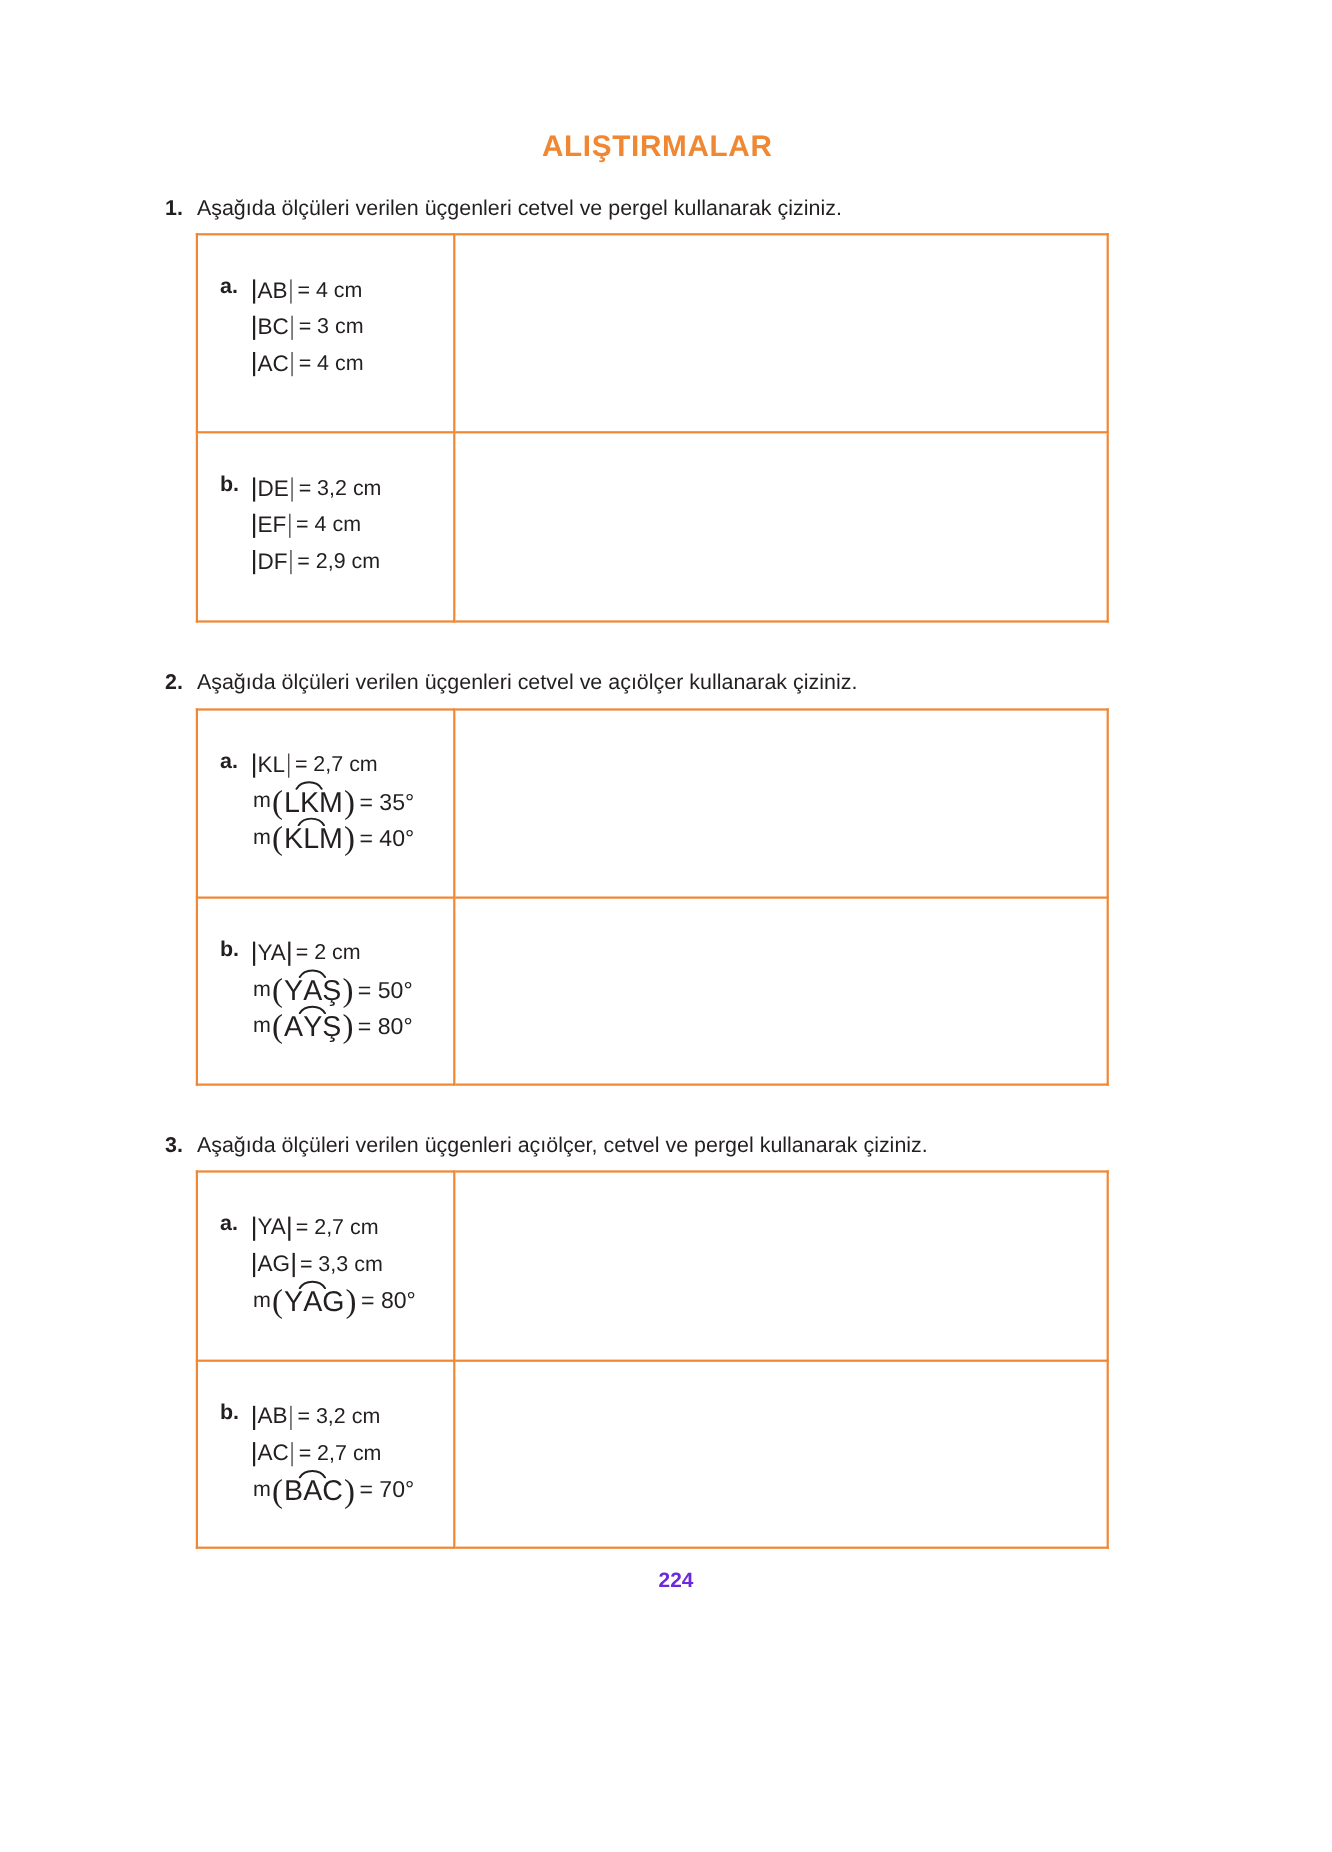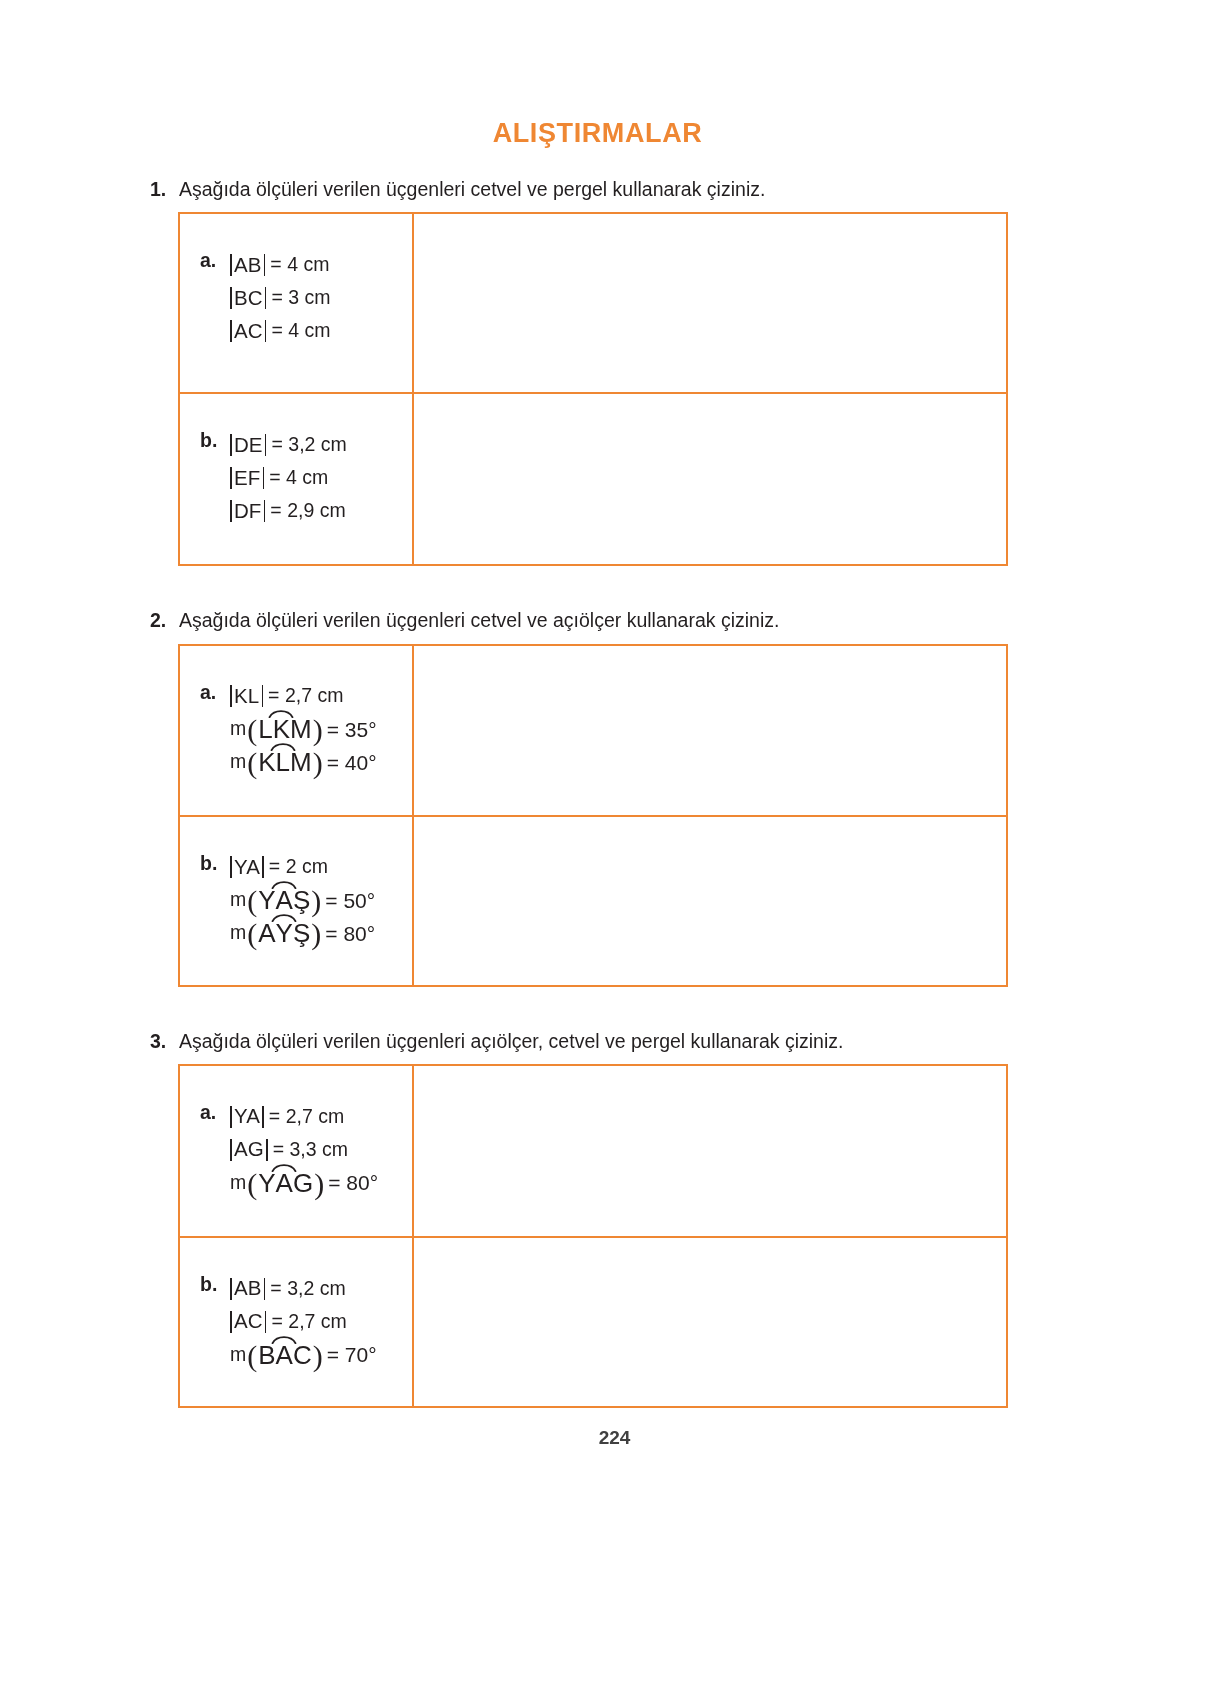--- a/index.html
+++ b/index.html
@@ -173,21 +173,21 @@
   }
 
   .pagenum {
     position: absolute;
     left: 0;
     top: 1427px;
     width: 1211px;
     text-align: center;
     font-size: 19px;
     font-weight: bold;
-    color: #404040;
+    color: #6d28d9;
     padding-left: 18px;
     box-sizing: border-box;
   }
 
   .gap-1 { height: 42px; }
   .gap-2 { height: 42px; }
 </style>
 </head>
 <body>
 

